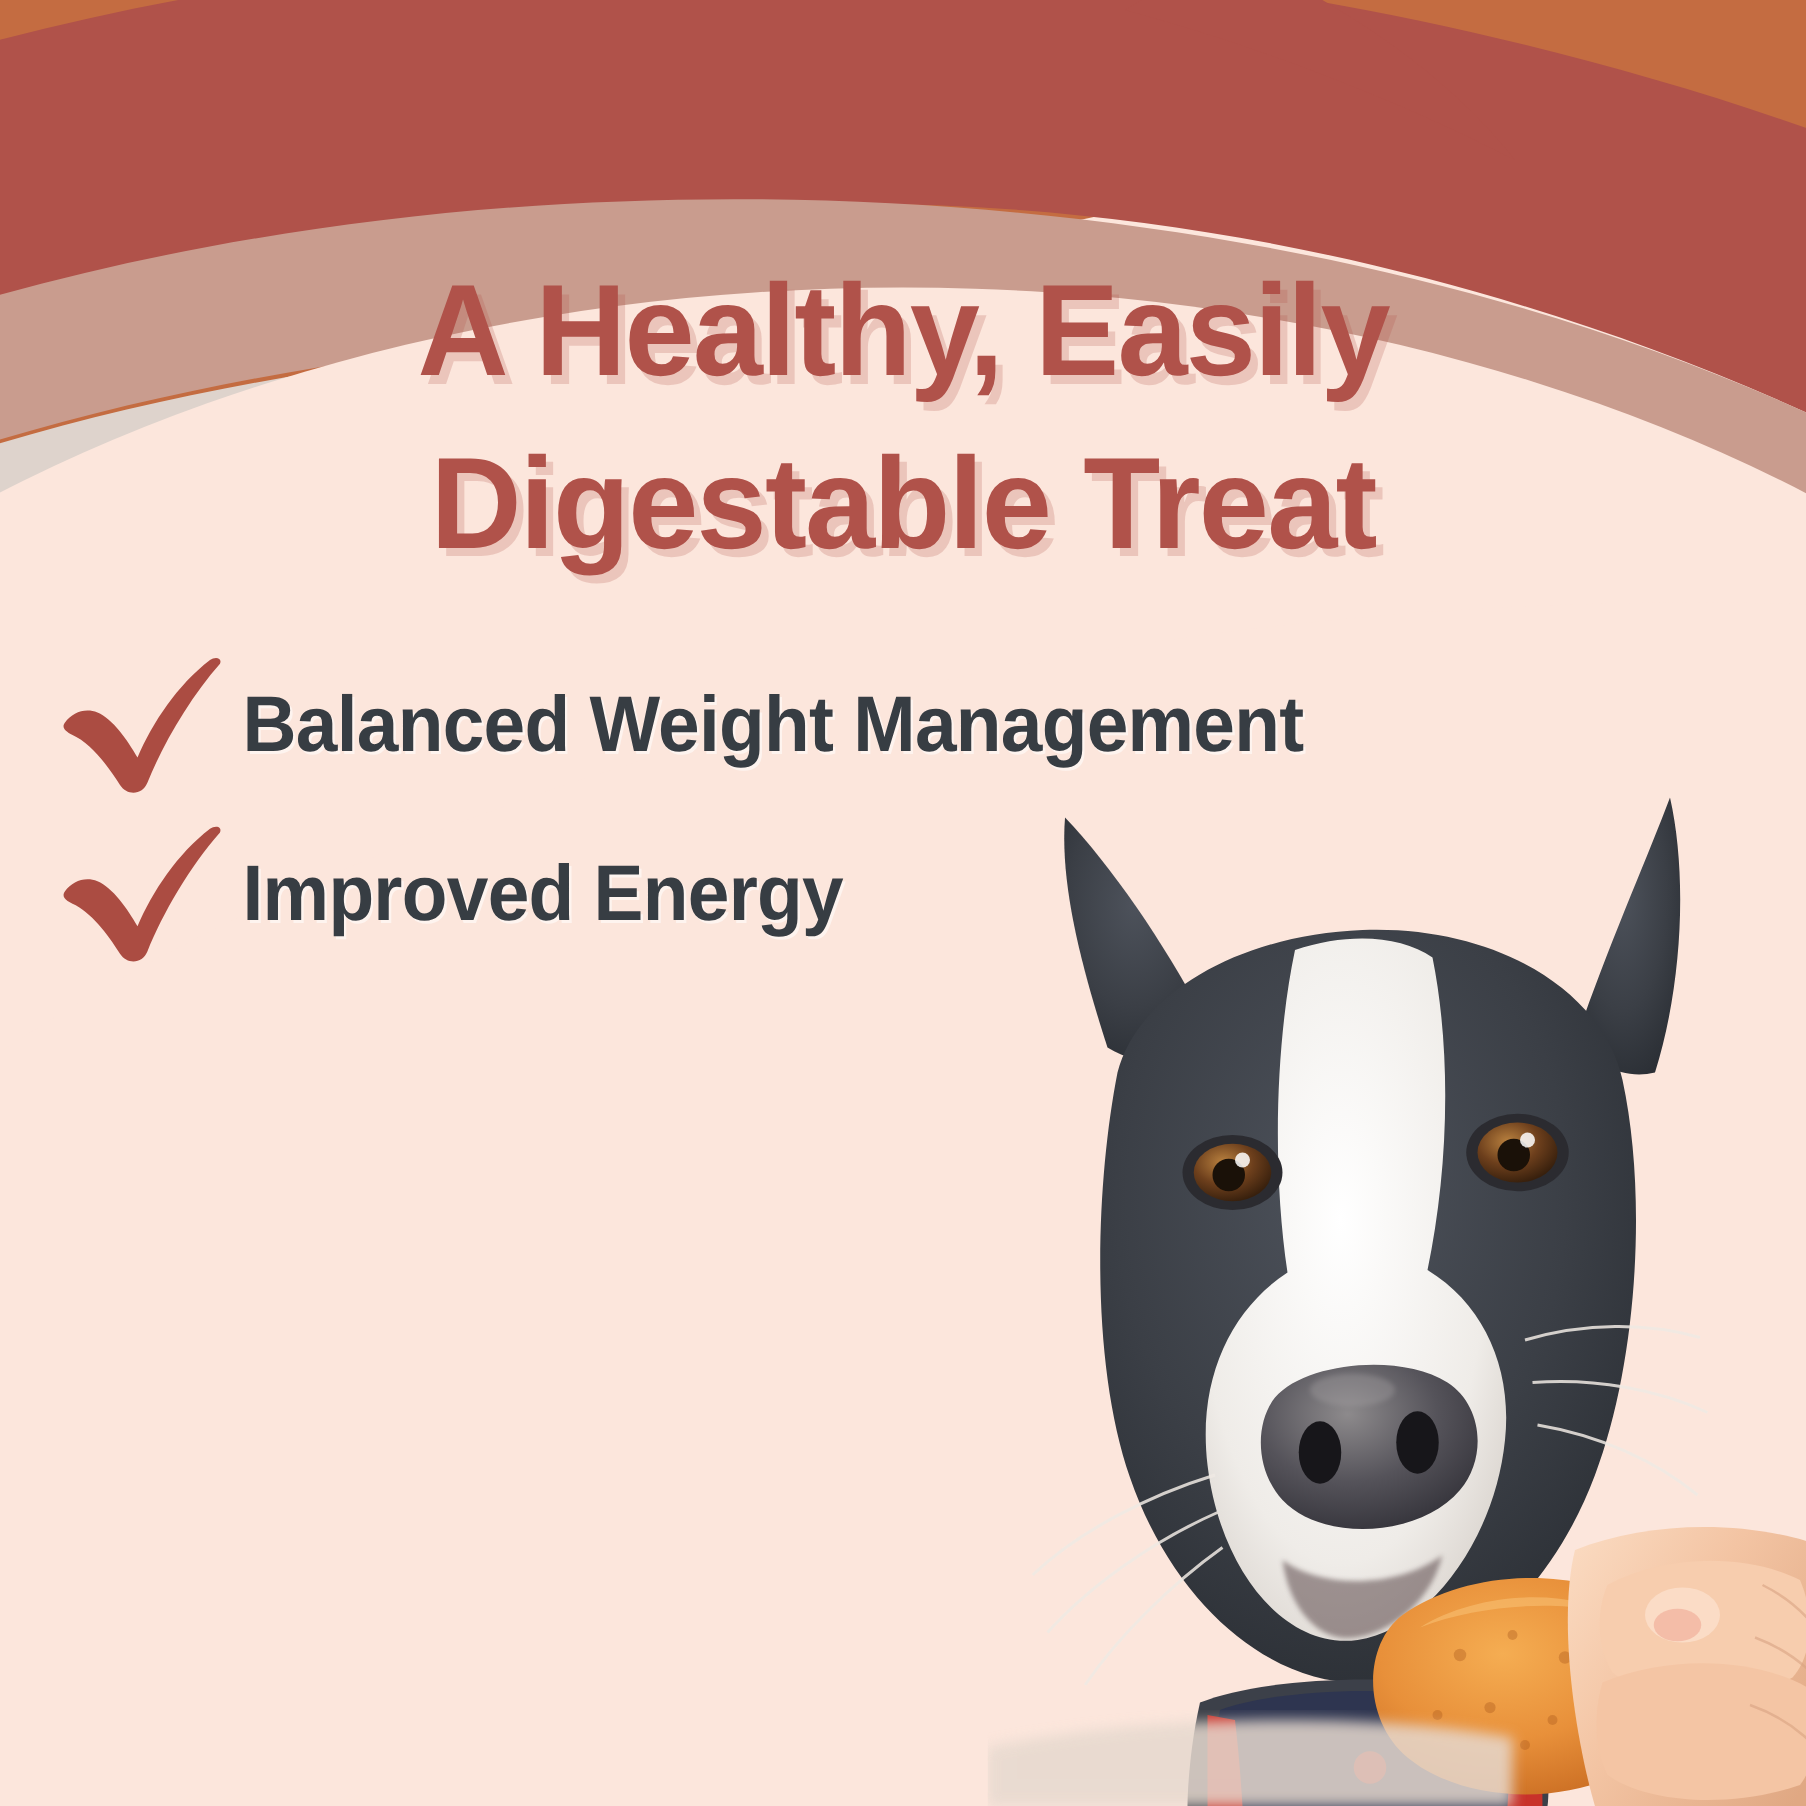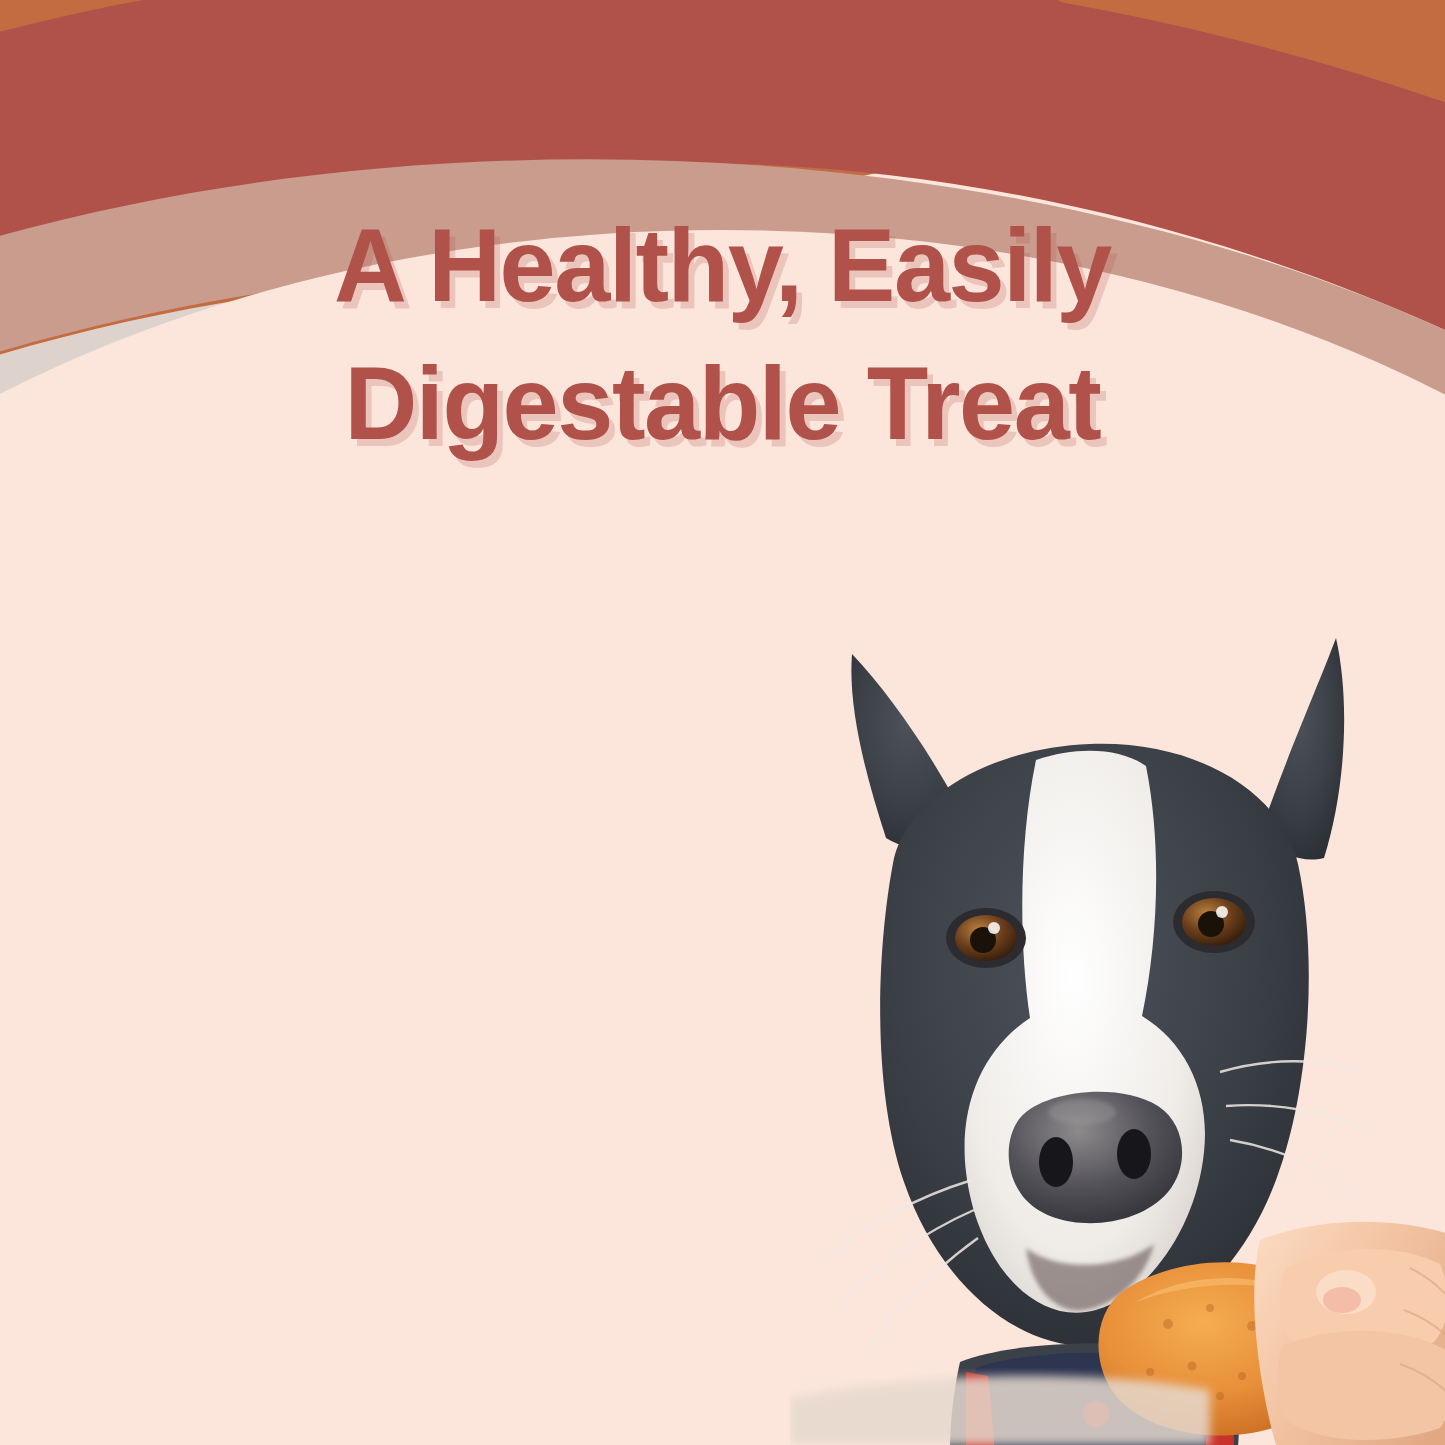--- a/index.html
+++ b/index.html
@@ -153,22 +153,44 @@
     </g>
   </svg>
 
   <div id="title-block">
     <span class="title-line">A Healthy, Easily</span>
     <span class="title-line">Digestable Treat</span>
   </div>
 
   <div id="benefits">
 
-
-
+    <div class="benefit-row">
+      <span class="check-wrap">
+        <svg viewBox="0 0 150 120">
+          <path d="M8 58 C14 50 24 46 34 50 C46 55 58 72 66 86
+                   C78 58 98 28 124 8 C128 5 134 6 132 11
+                   C108 38 86 76 74 106 C70 116 58 117 52 108
+                   C42 92 28 74 14 68 C8 65 5 62 8 58 Z" fill="#ab4c42"></path>
+        </svg>
+      </span>
+      <span class="benefit-label sz-0">Balanced Weight Management</span>
+    </div>
+
+
+    <div class="benefit-row">
+      <span class="check-wrap">
+        <svg viewBox="0 0 150 120">
+          <path d="M8 58 C14 50 24 46 34 50 C46 55 58 72 66 86
+                   C78 58 98 28 124 8 C128 5 134 6 132 11
+                   C108 38 86 76 74 106 C70 116 58 117 52 108
+                   C42 92 28 74 14 68 C8 65 5 62 8 58 Z" fill="#ab4c42"></path>
+        </svg>
+      </span>
+      <span class="benefit-label sz-2">Improved Energy</span>
+    </div>
 
 
 
   </div>
 
   <div id="photo">
     <svg viewBox="0 0 655 825" preserveAspectRatio="xMidYMid slice">
       <defs>
         <radialGradient id="furDark" cx="45%" cy="35%" r="70%">
           <stop offset="0%" stop-color="#4d525b"></stop>

